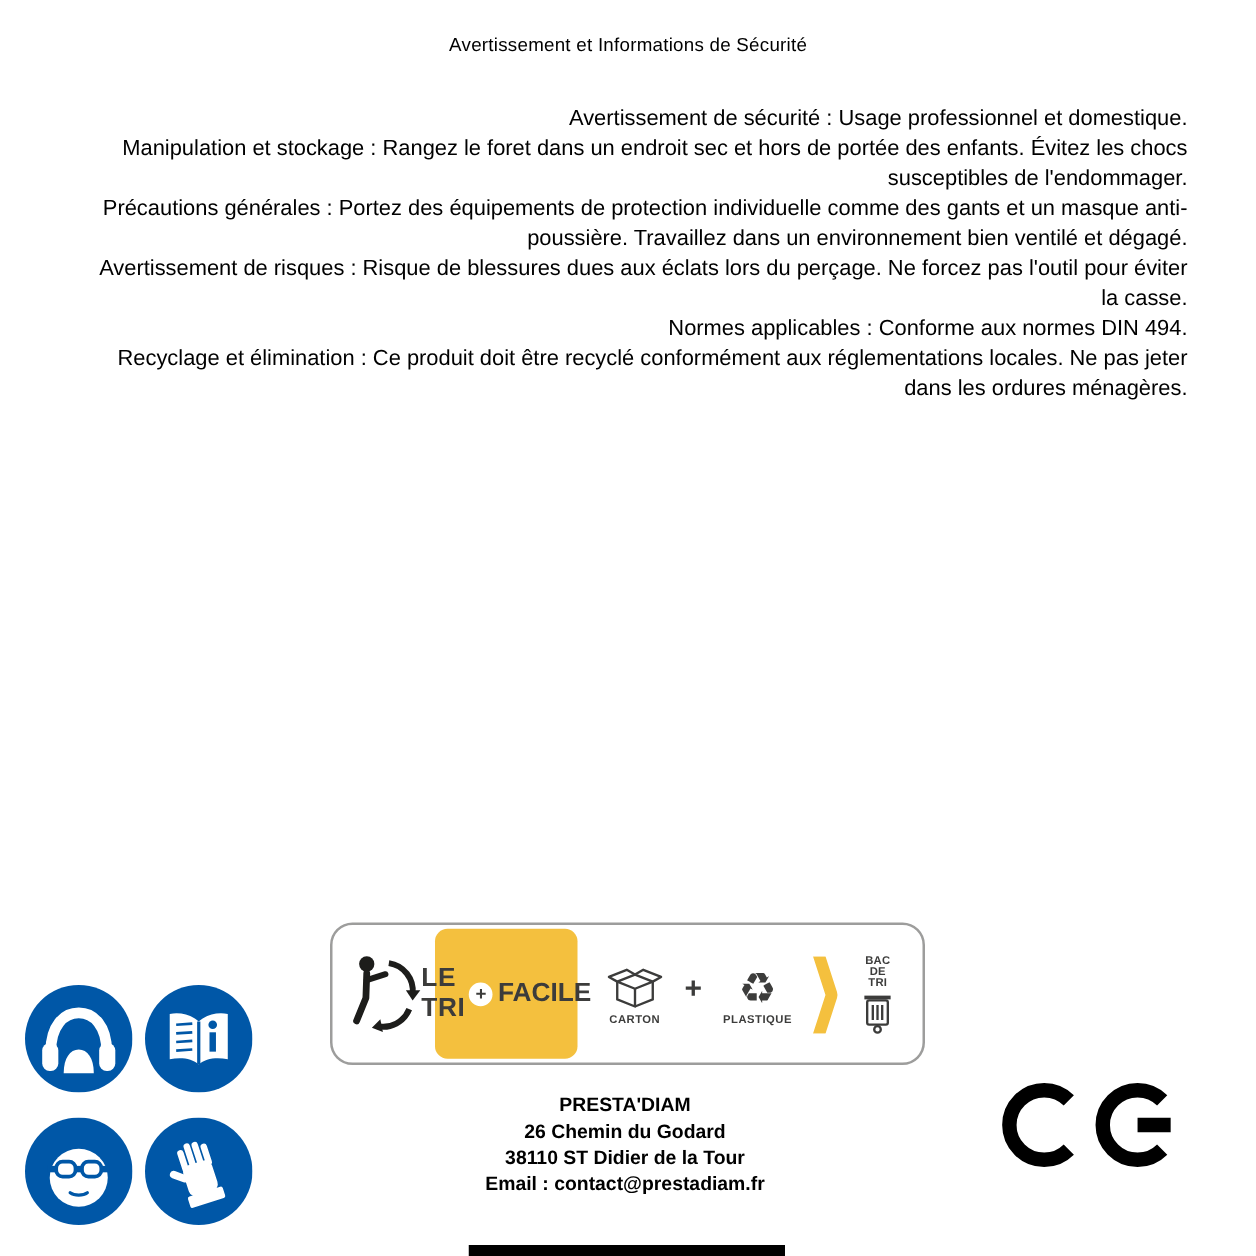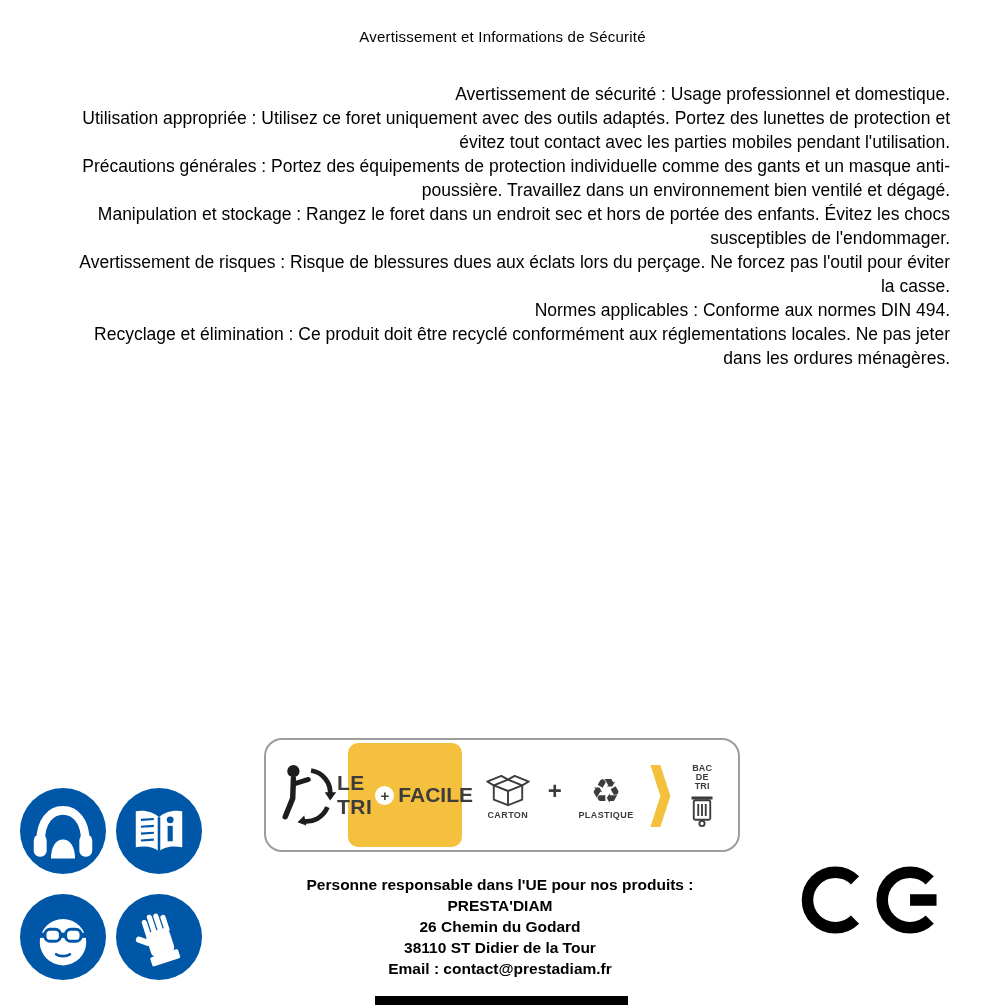--- a/index.html
+++ b/index.html
@@ -80,23 +80,22 @@
 </style>
 </head>
 <body>
 
 <div class="sheet">
 
   <h1 class="title">Avertissement et Informations de Sécurité</h1>
 
   <div class="body-text">
     <p>Avertissement de sécurité : Usage professionnel et domestique.</p>
-    <p>Utilisation appropriée : Utilisez ce foret uniquement avec des outils adaptés. Portez des lunettes de protection et évitez tout contact avec les parties mobiles pendant l'utilisation.</p>
+    <p>Manipulation et stockage : Rangez le foret dans un endroit sec et hors de portée des enfants. Évitez les chocs susceptibles de l'endommager.</p>
     <p>Précautions générales : Portez des équipements de protection individuelle comme des gants et un masque anti-poussière. Travaillez dans un environnement bien ventilé et dégagé.</p>
-    <p>Manipulation et stockage : Rangez le foret dans un endroit sec et hors de portée des enfants. Évitez les chocs susceptibles de l'endommager.</p>
     <p>Avertissement de risques : Risque de blessures dues aux éclats lors du perçage. Ne forcez pas l'outil pour éviter la casse.</p>
     <p>Normes applicables : Conforme aux normes DIN 494.</p>
     <p>Recyclage et élimination : Ce produit doit être recyclé conformément aux réglementations locales. Ne pas jeter dans les ordures ménagères.</p>
   </div>
 
   <div class="fr-label">FR</div>
 
   <div class="tri-pill">
     <div class="triman">
       <svg viewBox="0 0 100 100" aria-hidden="true">
@@ -206,21 +205,20 @@
           <rect x="52.5" y="23" width="6" height="25" rx="3"></rect>
           <rect x="60" y="27" width="6" height="21" rx="3"></rect>
           <rect x="24" y="46" width="18" height="7" rx="3.5" transform="rotate(38 33 49)"></rect>
           <rect x="34" y="70" width="34" height="11" rx="2"></rect>
         </g>
       </svg>
     </div>
   </div>
 
   <div class="responsible">
-    <div>Personne responsable dans l'UE pour nos produits :</div>
     <div>PRESTA'DIAM</div>
     <div>26 Chemin du Godard</div>
     <div>38110 ST Didier de la Tour</div>
     <div>Email : contact@prestadiam.fr</div>
   </div>
 
   <div class="ce">
     <svg viewBox="0 0 215 100" aria-hidden="true">
       <path d="M84 21 A41 41 0 1 0 84 79" fill="none" stroke="#000" stroke-width="17"></path>
       <path d="M194 21 A41 41 0 1 0 194 79" fill="none" stroke="#000" stroke-width="17"></path>

